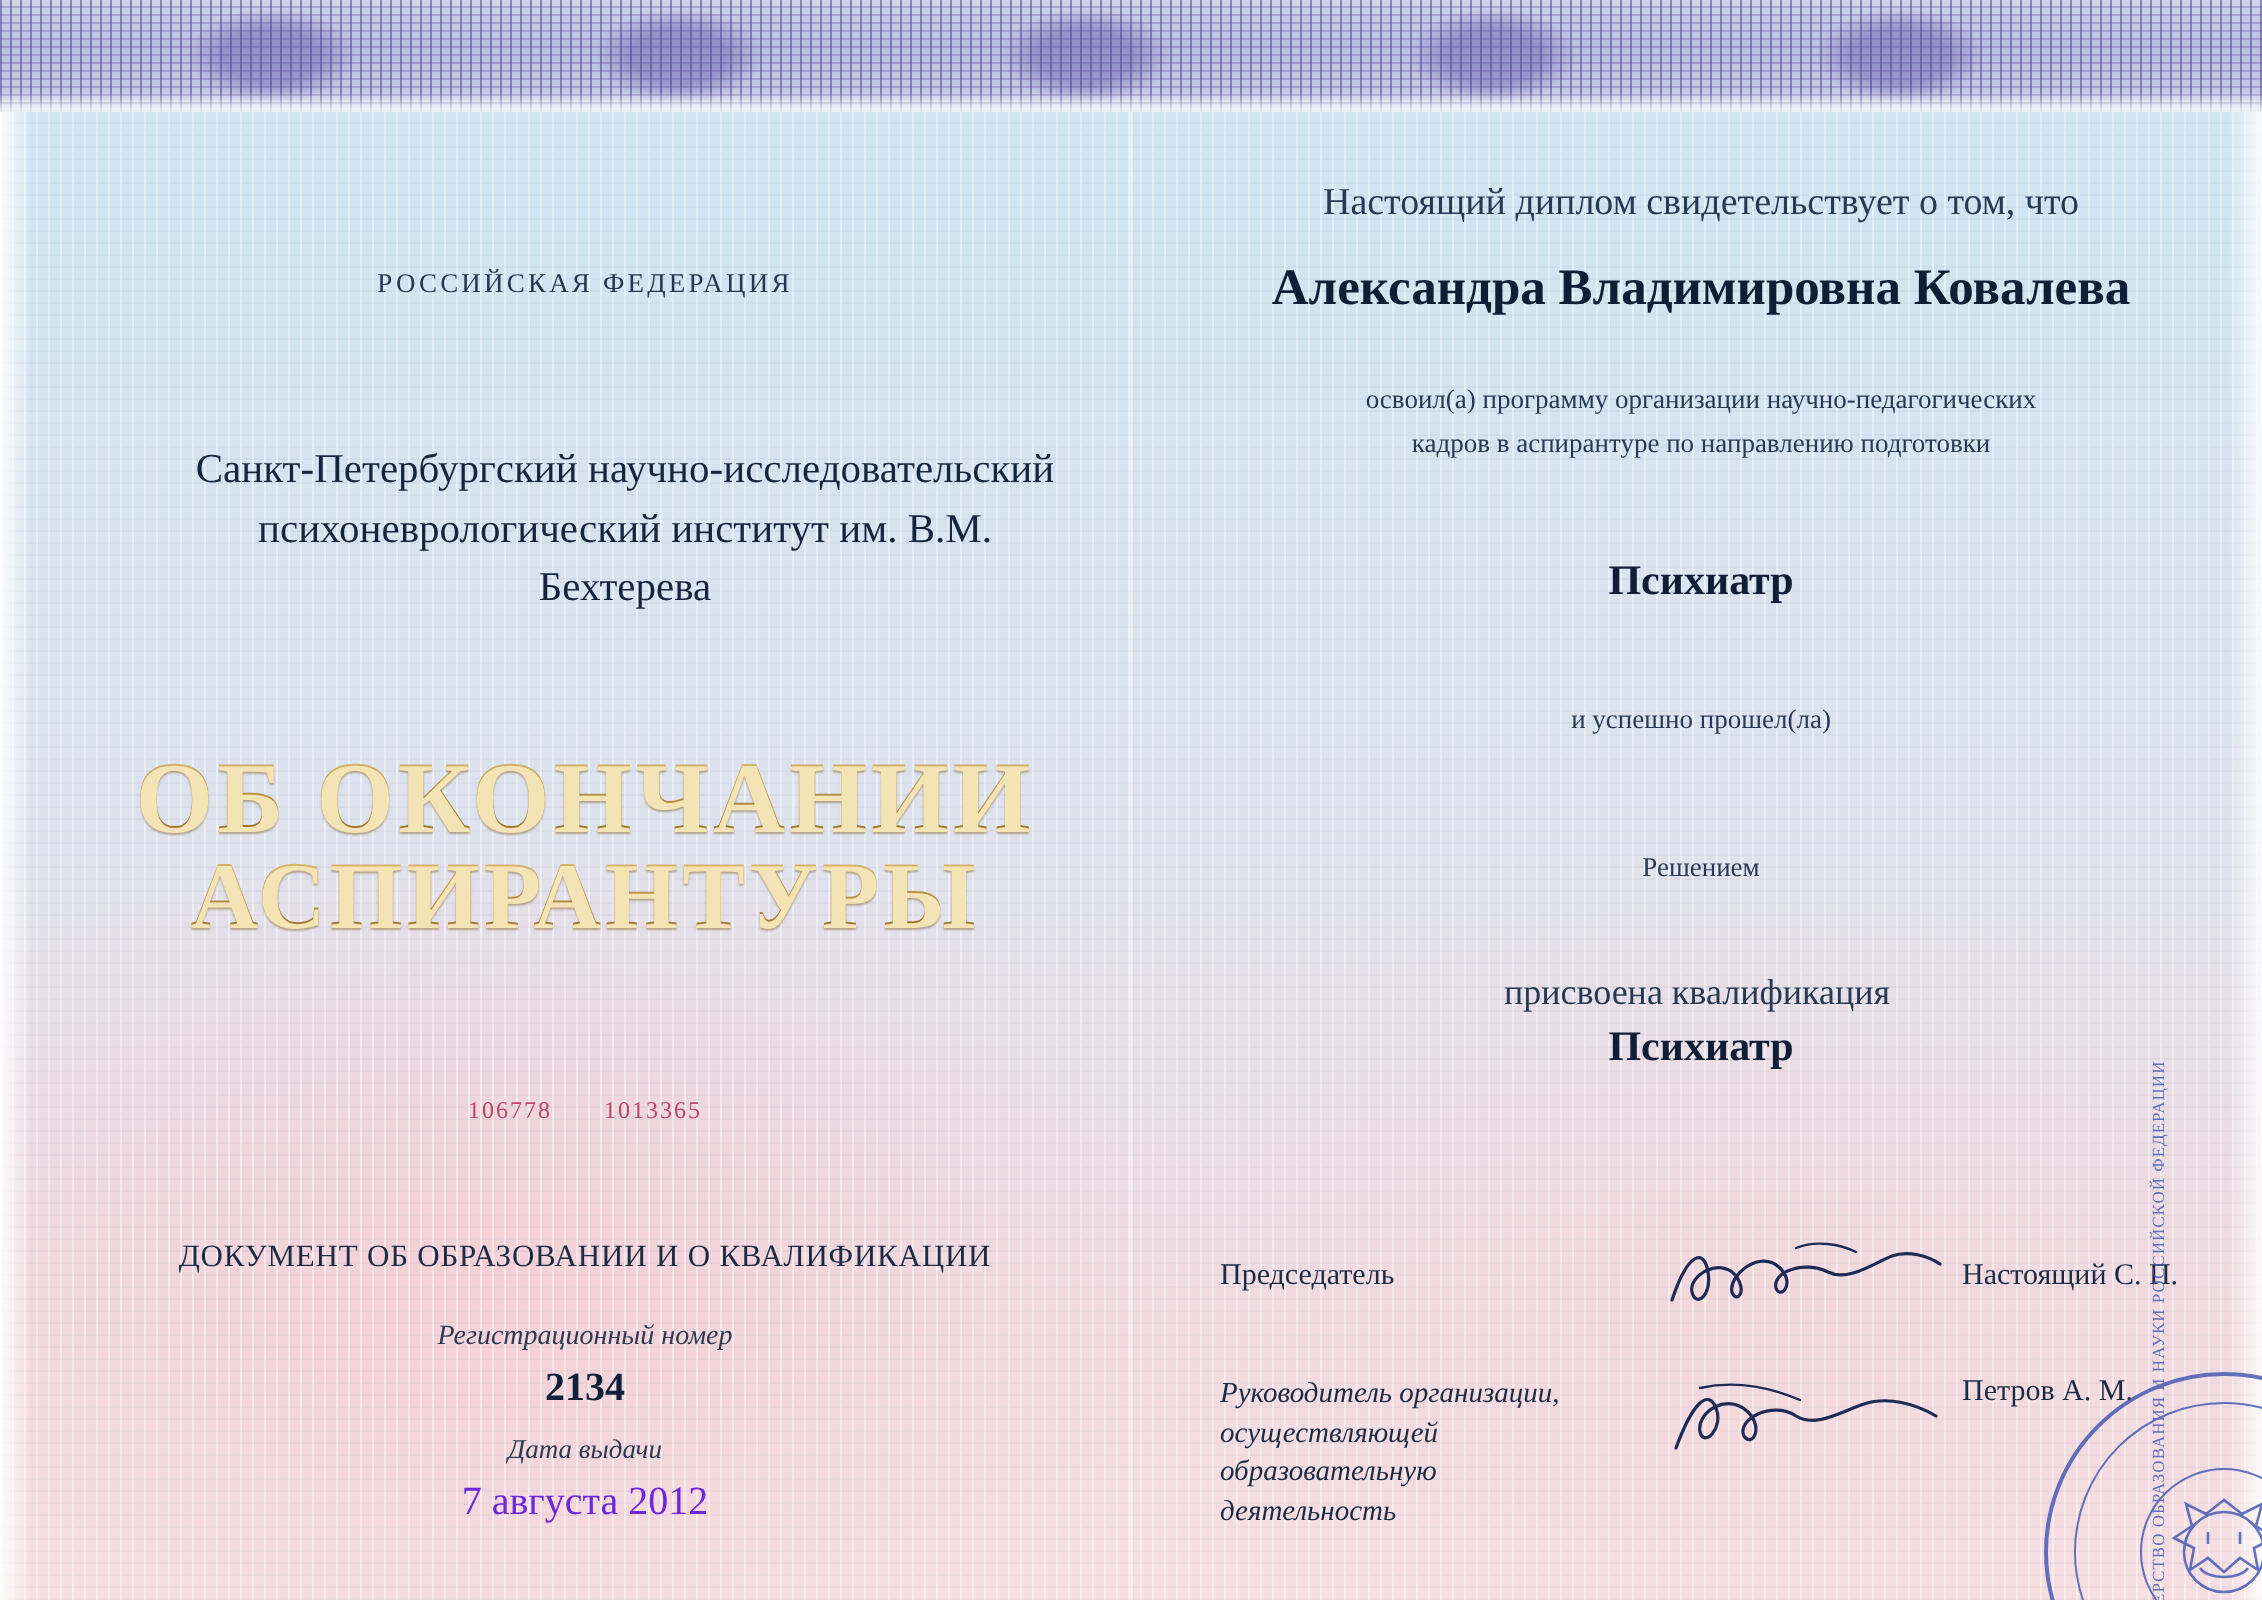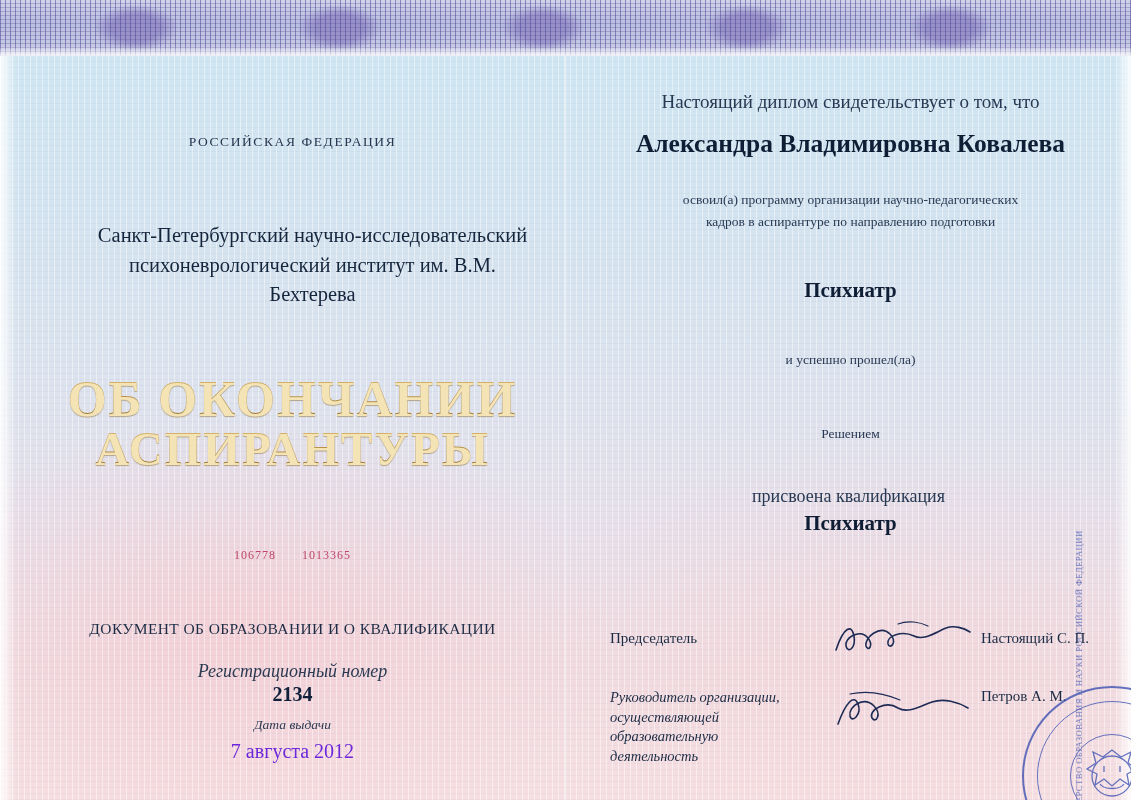--- a/index.html
+++ b/index.html
@@ -153,21 +153,21 @@
     position: absolute;
     top: 540px; left: 0; right: 0;
     font-size: 15.5px;
     letter-spacing: 0.4px;
     color: #1d2c44;
     margin-top: 24px;
   }
   .reg-label {
     position: absolute;
     top: 605px; left: 0; right: 0;
-    font-size: 18px;
+    font-size: 14px;
     font-style: italic;
     color: #2b3a52;
   }
   .reg-value {
     position: absolute;
     top: 627px; left: 0; right: 0;
     font-size: 20px;
     font-weight: bold;
     color: #11203a;
   }

